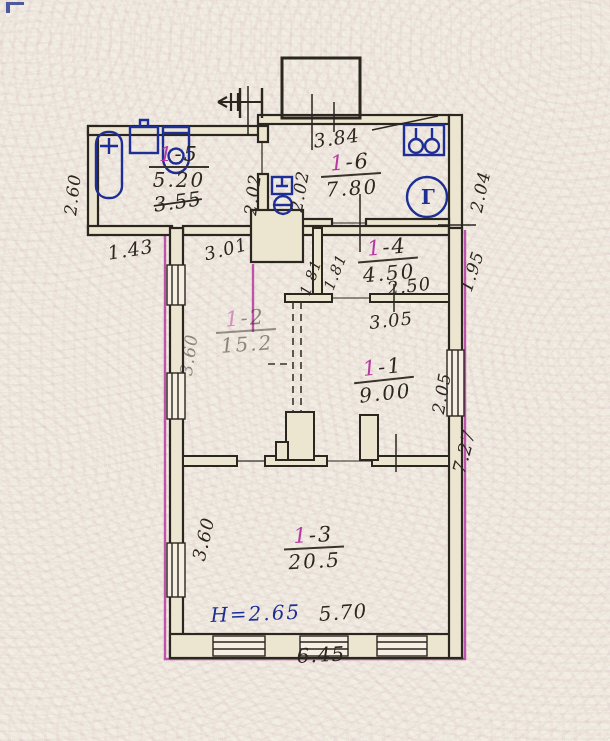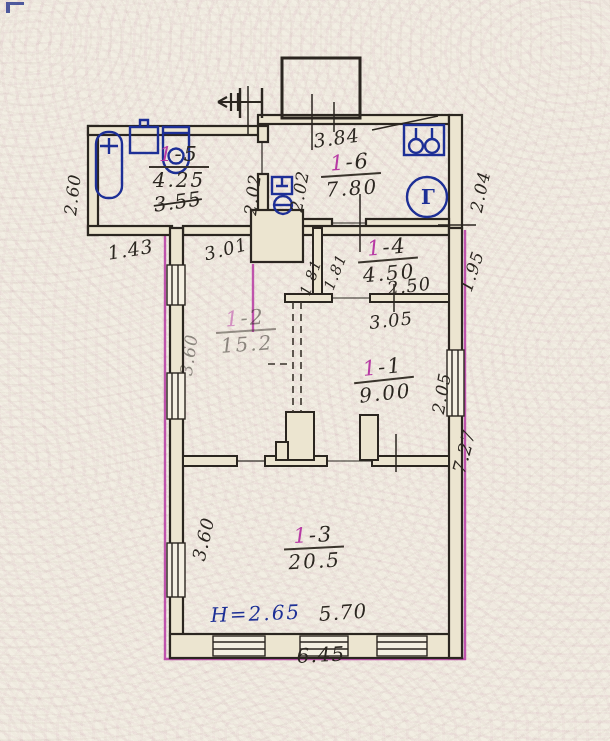--- a/index.html
+++ b/index.html
@@ -174,21 +174,21 @@
       </g>
       <g>
         <circle cx="283" cy="205" r="9"></circle>
         <path d="M275,205 H291"></path>
       </g>
     </g>
   </svg>
 
   <div class="room-label" style="left:133px;top:142px;">
     <div class="room-num"><span style="color:#b73aa4">1</span>-5</div>
-    <div class="room-area">4.25</div>
+    <div class="room-area">5.20</div>
   </div>
   <div class="lbl strike" style="left:152px;top:193px;font-size:20px;transform:rotate(-8deg);">3.55</div>
 
   <div class="room-label" style="left:305px;top:150px;transform:rotate(-4deg);">
     <div class="room-num"><span style="color:#b73aa4">1</span>-6</div>
     <div class="room-area">7.80</div>
   </div>
 
   <div class="room-label" style="left:342px;top:235px;transform:rotate(-5deg);">
     <div class="room-num"><span style="color:#b73aa4">1</span>-4</div>

